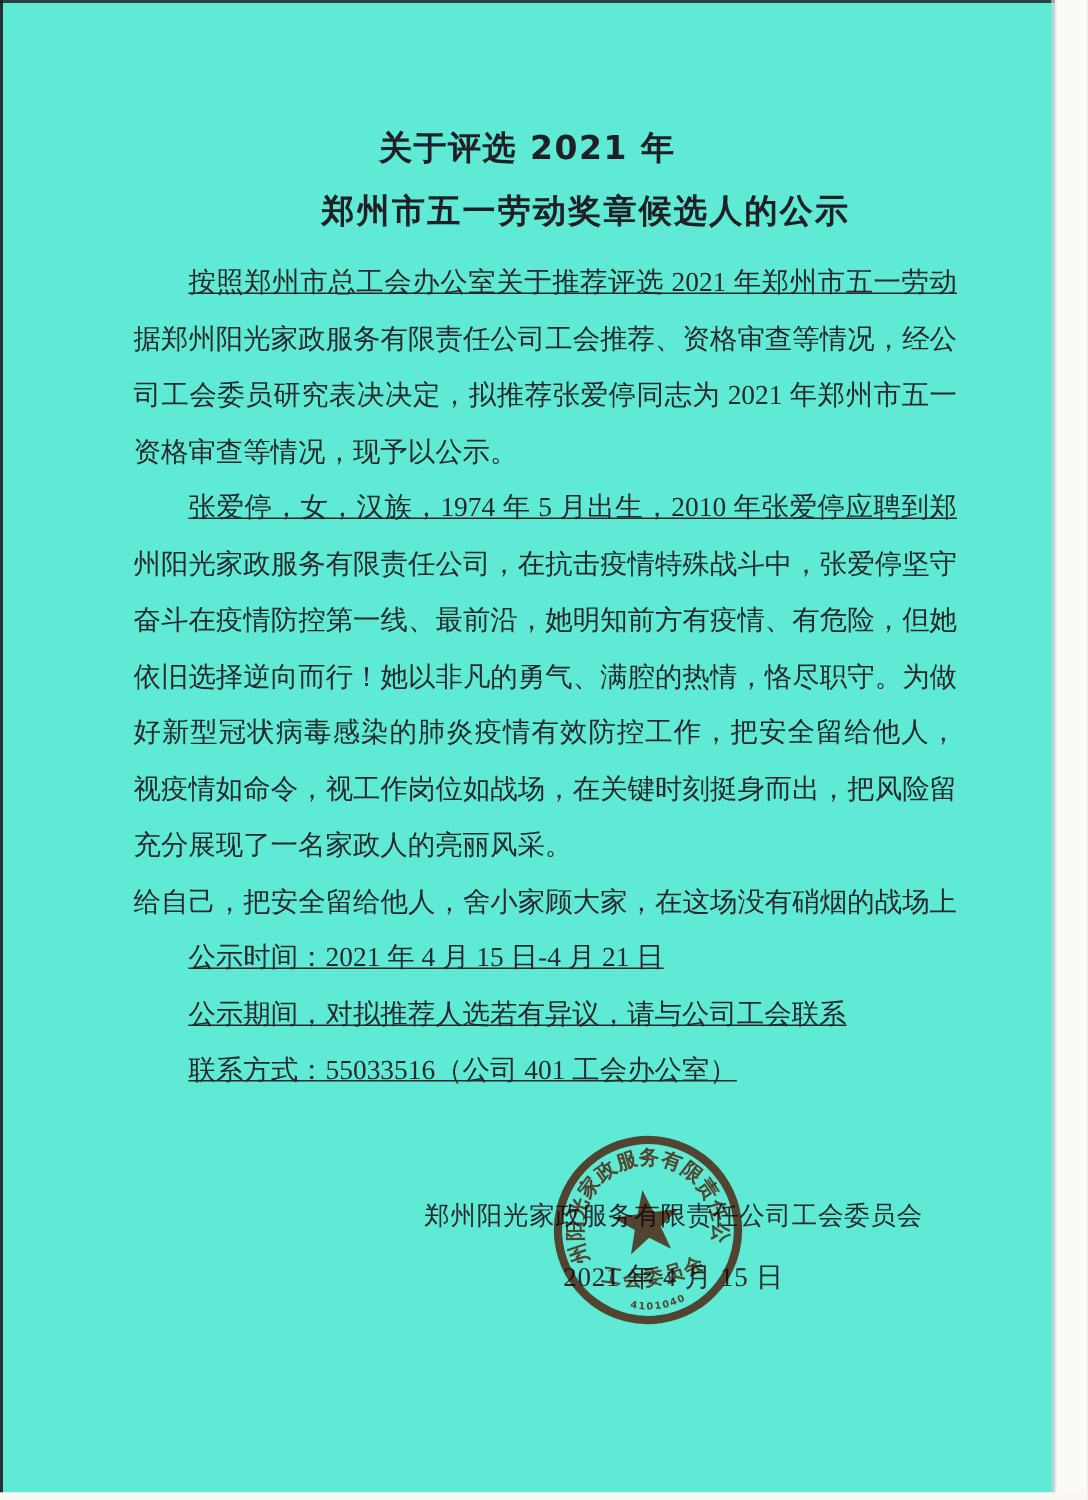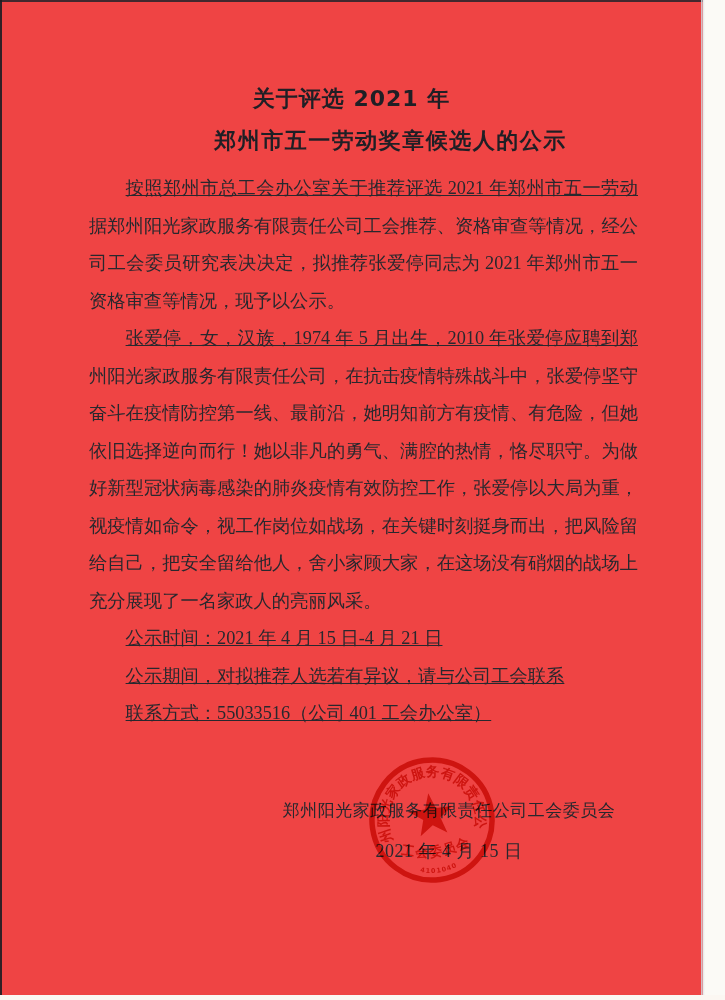--- a/index.html
+++ b/index.html
@@ -4,21 +4,21 @@
 <style>
   html,body { margin:0; padding:0; }
   body {
     width:725px; height:1000px; position:relative; overflow:hidden;
     background:#fbfaf6;
     font-family:"Liberation Serif","DejaVu Serif",serif;
     color:#26262c;
   }
   .page {
     position:absolute; left:0; top:0; width:703px; height:995px;
-    background:#ef4444;
+    background:#5eead4;
   }
   .edge-top { position:absolute; left:0; top:0; width:703px; height:2px; background:#23232a; opacity:.85; }
   .edge-left { position:absolute; left:0; top:0; width:2px; height:995px; background:#1d1d22; opacity:.9; }
   .right-shadow { position:absolute; left:701px; top:0; width:4px; height:995px;
     background:linear-gradient(90deg, #cfcfd6, rgba(240,240,240,0)); }
   .bottom-strip { position:absolute; left:0; top:995px; width:725px; height:5px; background:#fbf7f2; }
 
   .title {
     position:absolute; left:0; width:703px; text-align:center;
     font-family:"DejaVu Sans","Liberation Sans",sans-serif;
@@ -62,24 +62,24 @@
   <div class="body-text">
     <div class="line indent j">按照郑州市总工会办公室关于推荐评选 2021 年郑州市五一劳动</div>
     <div class="line j">据郑州阳光家政服务有限责任公司工会推荐、资格审查等情况，经公</div>
     <div class="line j">司工会委员研究表决决定，拟推荐张爱停同志为 2021 年郑州市五一</div>
     <div class="line">资格审查等情况，现予以公示。</div>
 
     <div class="line indent j">张爱停，女，汉族，1974 年 5 月出生，2010 年张爱停应聘到郑</div>
     <div class="line j">州阳光家政服务有限责任公司，在抗击疫情特殊战斗中，张爱停坚守</div>
     <div class="line j">奋斗在疫情防控第一线、最前沿，她明知前方有疫情、有危险，但她</div>
     <div class="line j">依旧选择逆向而行！她以非凡的勇气、满腔的热情，恪尽职守。为做</div>
-    <div class="line j">好新型冠状病毒感染的肺炎疫情有效防控工作，张爱停以大局为重，</div>
+    <div class="line j">好新型冠状病毒感染的肺炎疫情有效防控工作，把安全留给他人，</div>
     <div class="line j">视疫情如命令，视工作岗位如战场，在关键时刻挺身而出，把风险留</div>
+    <div class="line">充分展现了一名家政人的亮丽风采。</div>
     <div class="line j">给自己，把安全留给他人，舍小家顾大家，在这场没有硝烟的战场上</div>
-    <div class="line">充分展现了一名家政人的亮丽风采。</div>
 
     <div class="line indent">公示时间：2021 年 4 月 15 日-4 月 21 日</div>
     <div class="line indent">公示期间，对拟推荐人选若有异议，请与公司工会联系</div>
     <div class="line indent">联系方式：55033516（公司 401 工会办公室）</div>
   </div>
 
   <div class="sig-block">
     <div class="sig-org">郑州阳光家政服务有限责任公司工会委员会</div>
     <div class="sig-date">2021 年 4 月 15 日</div>
   </div>

